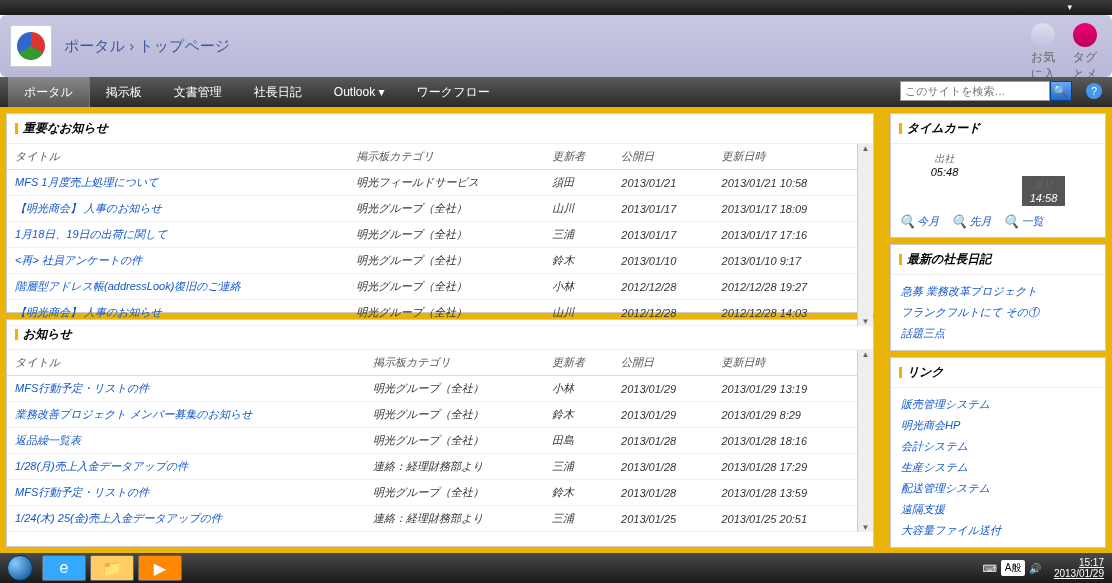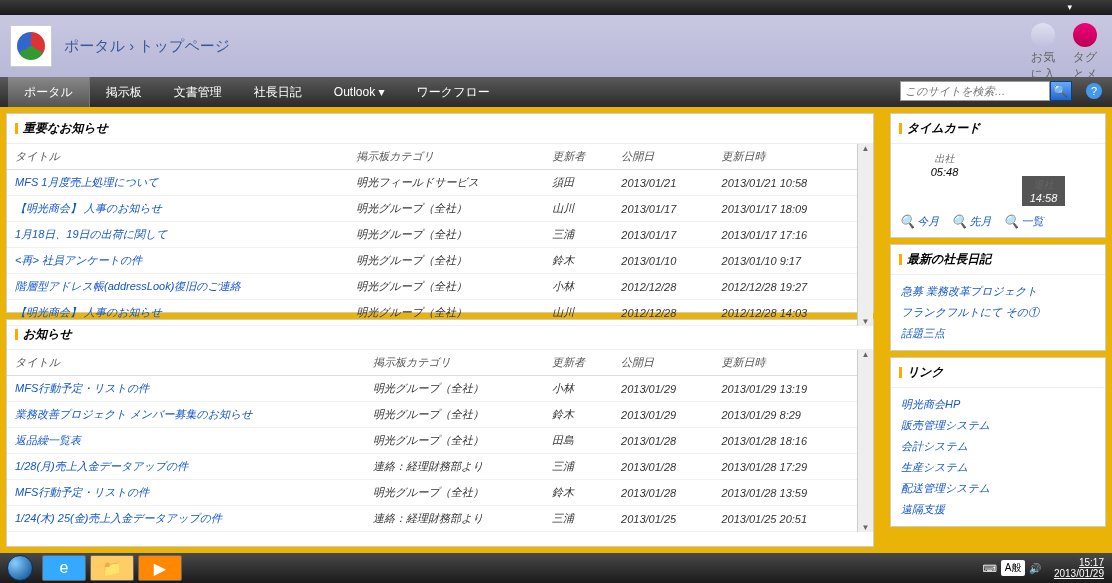--- a/index.html
+++ b/index.html
@@ -1,33 +1,33 @@
 <!DOCTYPE html>
 <html><head>
 <meta charset="utf-8">
 <style>
 * { margin: 0; padding: 0; box-sizing: border-box; font-family: "MS PGothic", sans-serif; }
 body { background: #000; width: 1112px; height: 583px; position: relative; overflow: hidden; }
 .titlebar { height: 15px; background: linear-gradient(#3a3a3a,#1a1a1a); }
 .titlebar .dd { position: absolute; right: 40px; top: 2px; color: #fff; font-size: 9px; }
 .content { position: absolute; top: 15px; left: 0; right: 0; bottom: 30px; background: #fff; }
-.header { height: 62px; background: linear-gradient(#c8c8e2,#b8b8d8); display: flex; align-items: center; padding: 0 10px; position: relative; }
+.header { height: 62px; background: linear-gradient(#c8c8e2,#b8b8d8); display: flex; align-items: center; padding: 0 10px; position: relative; border-radius: 6px; }
 .logo-box { width: 42px; height: 42px; background: #fff; border: 1px solid #ccc; display: flex; align-items: center; justify-content: center; margin-right: 12px; }
 .logo-inner { width: 28px; height: 28px; border-radius: 50%; background: conic-gradient(#d33 0 120deg,#393 120deg 240deg,#36c 240deg 360deg); }
 .breadcrumb { color: #3b5998; font-size: 15px; }
 .hdr-icons { position: absolute; right: 10px; top: 8px; display: flex; gap: 8px; }
 .hdr-icon { width: 34px; height: 44px; text-align: center; font-size: 12px; color: #666; }
 .hdr-icon .circ { width: 24px; height: 24px; border-radius: 50%; margin: 0 auto 2px; }
 .hdr-icon.fav .circ { background: linear-gradient(#e0e0f0,#c0c0e0); }
 .hdr-icon.tag .circ { background: linear-gradient(#e07,#b05); }
 .nav { height: 30px; background: linear-gradient(#5a5a5a,#2a2a2a); display: flex; align-items: center; padding: 0 0 0 8px; color: #fff; font-size: 12px; position: relative; }
 .nav-item { padding: 0 16px; height: 30px; line-height: 30px; cursor: pointer; }
 .nav-item.active { background: linear-gradient(#888,#555); border-right: 1px solid #777; }
 .nav-search { position: absolute; right: 40px; top: 4px; display: flex; }
-.nav-search input { width: 150px; height: 20px; font-size: 11px; padding: 0 4px; border: 1px solid #999; font-style: italic; }
+.nav-search input { width: 150px; height: 20px; font-size: 11px; padding: 0 4px; border: 1px solid #999; }
 .nav-search .go { width: 22px; height: 20px; background: linear-gradient(#6af,#26c); color: #fff; display: flex; align-items: center; justify-content: center; border: 1px solid #048; cursor: pointer; }
 .nav .help { position: absolute; right: 10px; top: 6px; width: 16px; height: 16px; border-radius: 50%; background: #49e; color: #fff; font-size: 11px; text-align: center; line-height: 16px; cursor: pointer; }
 .main { display: flex; height: calc(100% - 92px); background: #eab308; padding: 6px; gap: 16px; font-style: italic; }
 .left { flex: 1; display: flex; flex-direction: column; gap: 6px; overflow: hidden; }
 .right { width: 216px; display: flex; flex-direction: column; gap: 6px; }
 .panel { background: #fff; border: 1px solid #ccc; }
 .panel-h { padding: 6px 8px; font-size: 12px; font-weight: bold; border-bottom: 1px solid #eee; }
 .panel-h .bar { display: inline-block; width: 3px; height: 11px; background: #fa0; margin-right: 5px; vertical-align: middle; }
 .table-wrap { position: relative; }
 .table-wrap .scroll { position: absolute; right: 0; top: 0; bottom: 0; width: 16px; background: #eee; border-left: 1px solid #ccc; }
@@ -266,26 +266,27 @@
         <div class="side-list" id="diary-list">
             <div>急募 業務改革プロジェクト</div>
             <div>フランクフルトにて その①</div>
             <div>話題三点</div>
           </div>
       </div>
 
       <div class="panel">
         <div class="panel-h"><span class="bar"></span><span>リンク</span></div>
         <div class="side-list" id="links-list">
+            <div>販売管理システム</div>
             <div>明光商会HP</div>
-            <div>販売管理システム</div>
             <div>会計システム</div>
             <div>生産システム</div>
             <div>配送管理システム</div>
             <div>遠隔支援</div>
+            <div>大容量ファイル送付</div>
           </div>
       </div>
 
     </div>
   </div>
 
 </div>
 
 <div class="taskbar">
   <div class="start">

